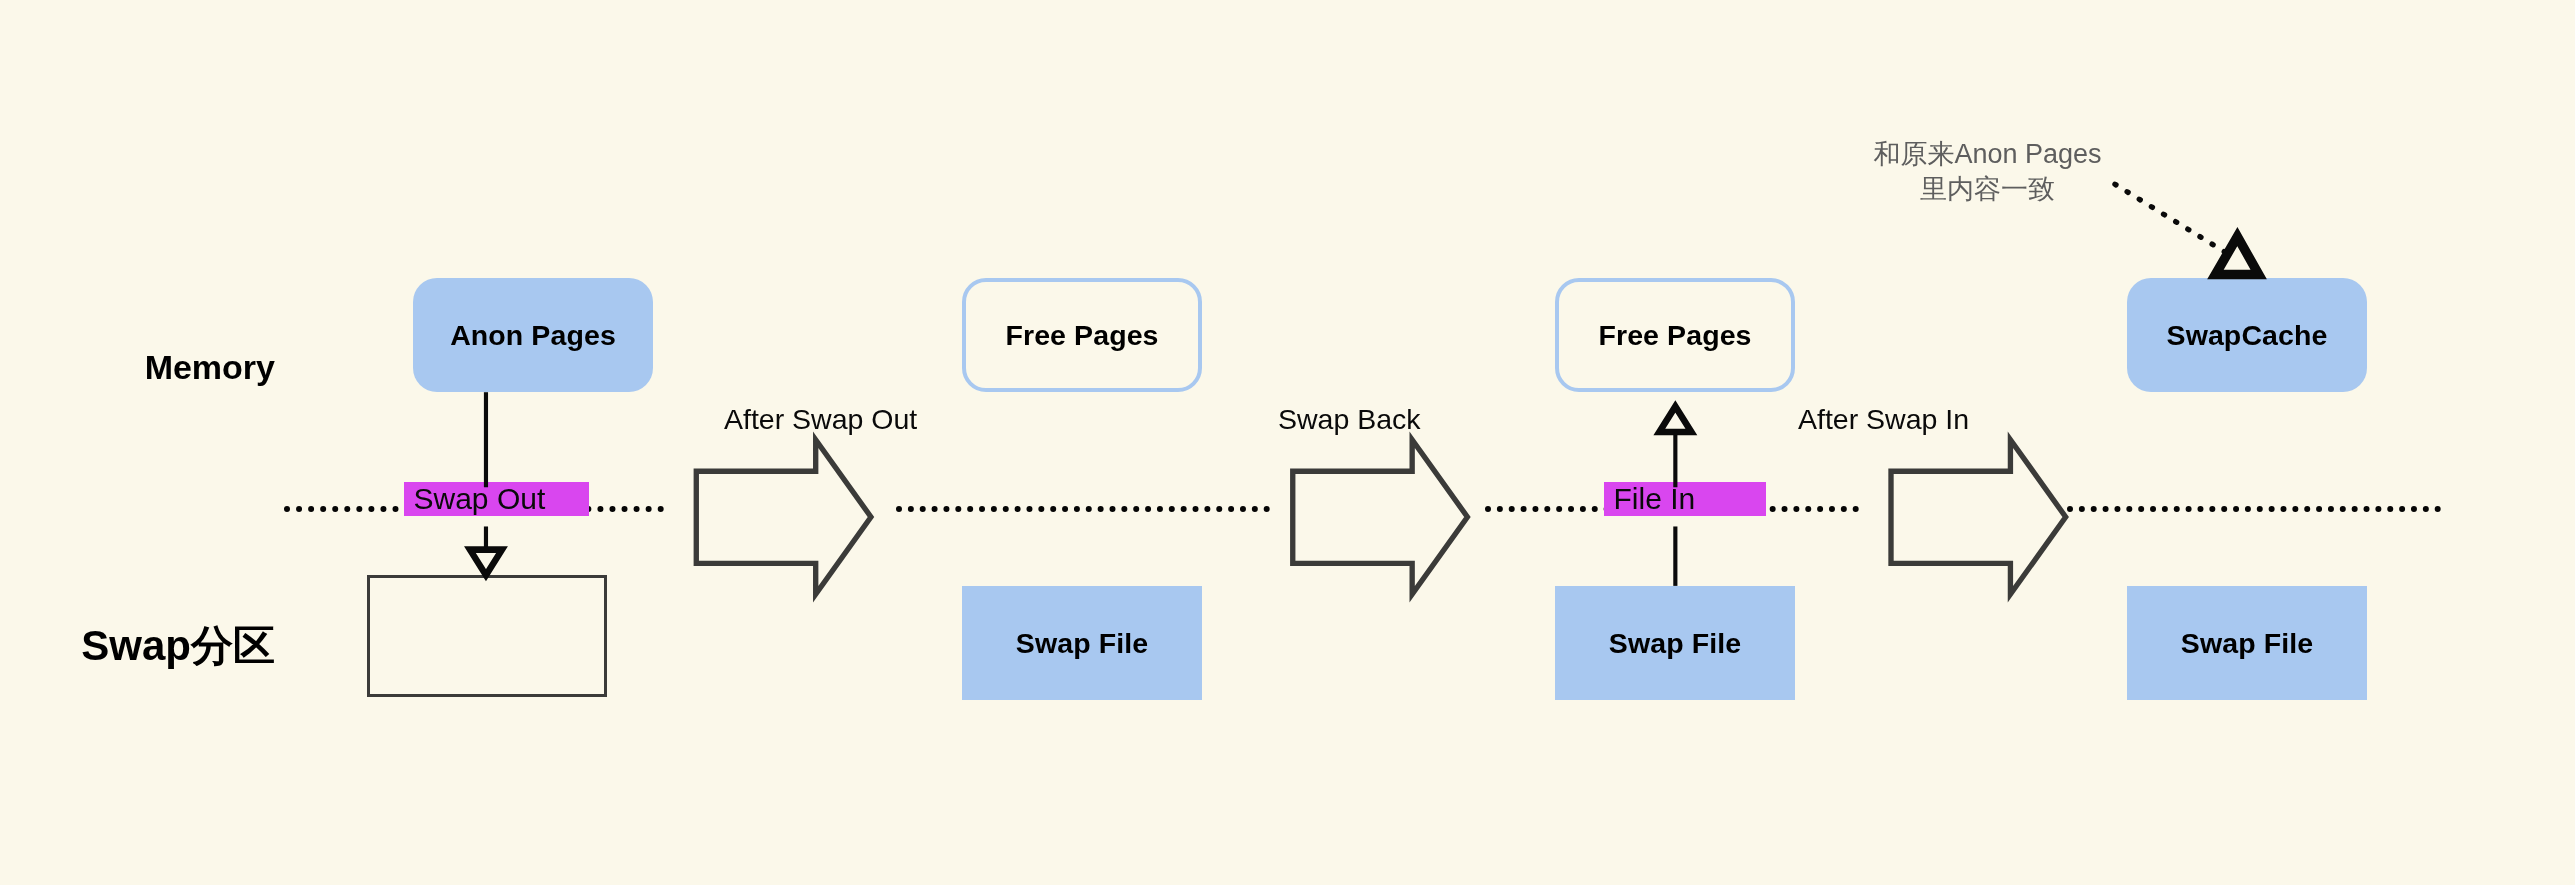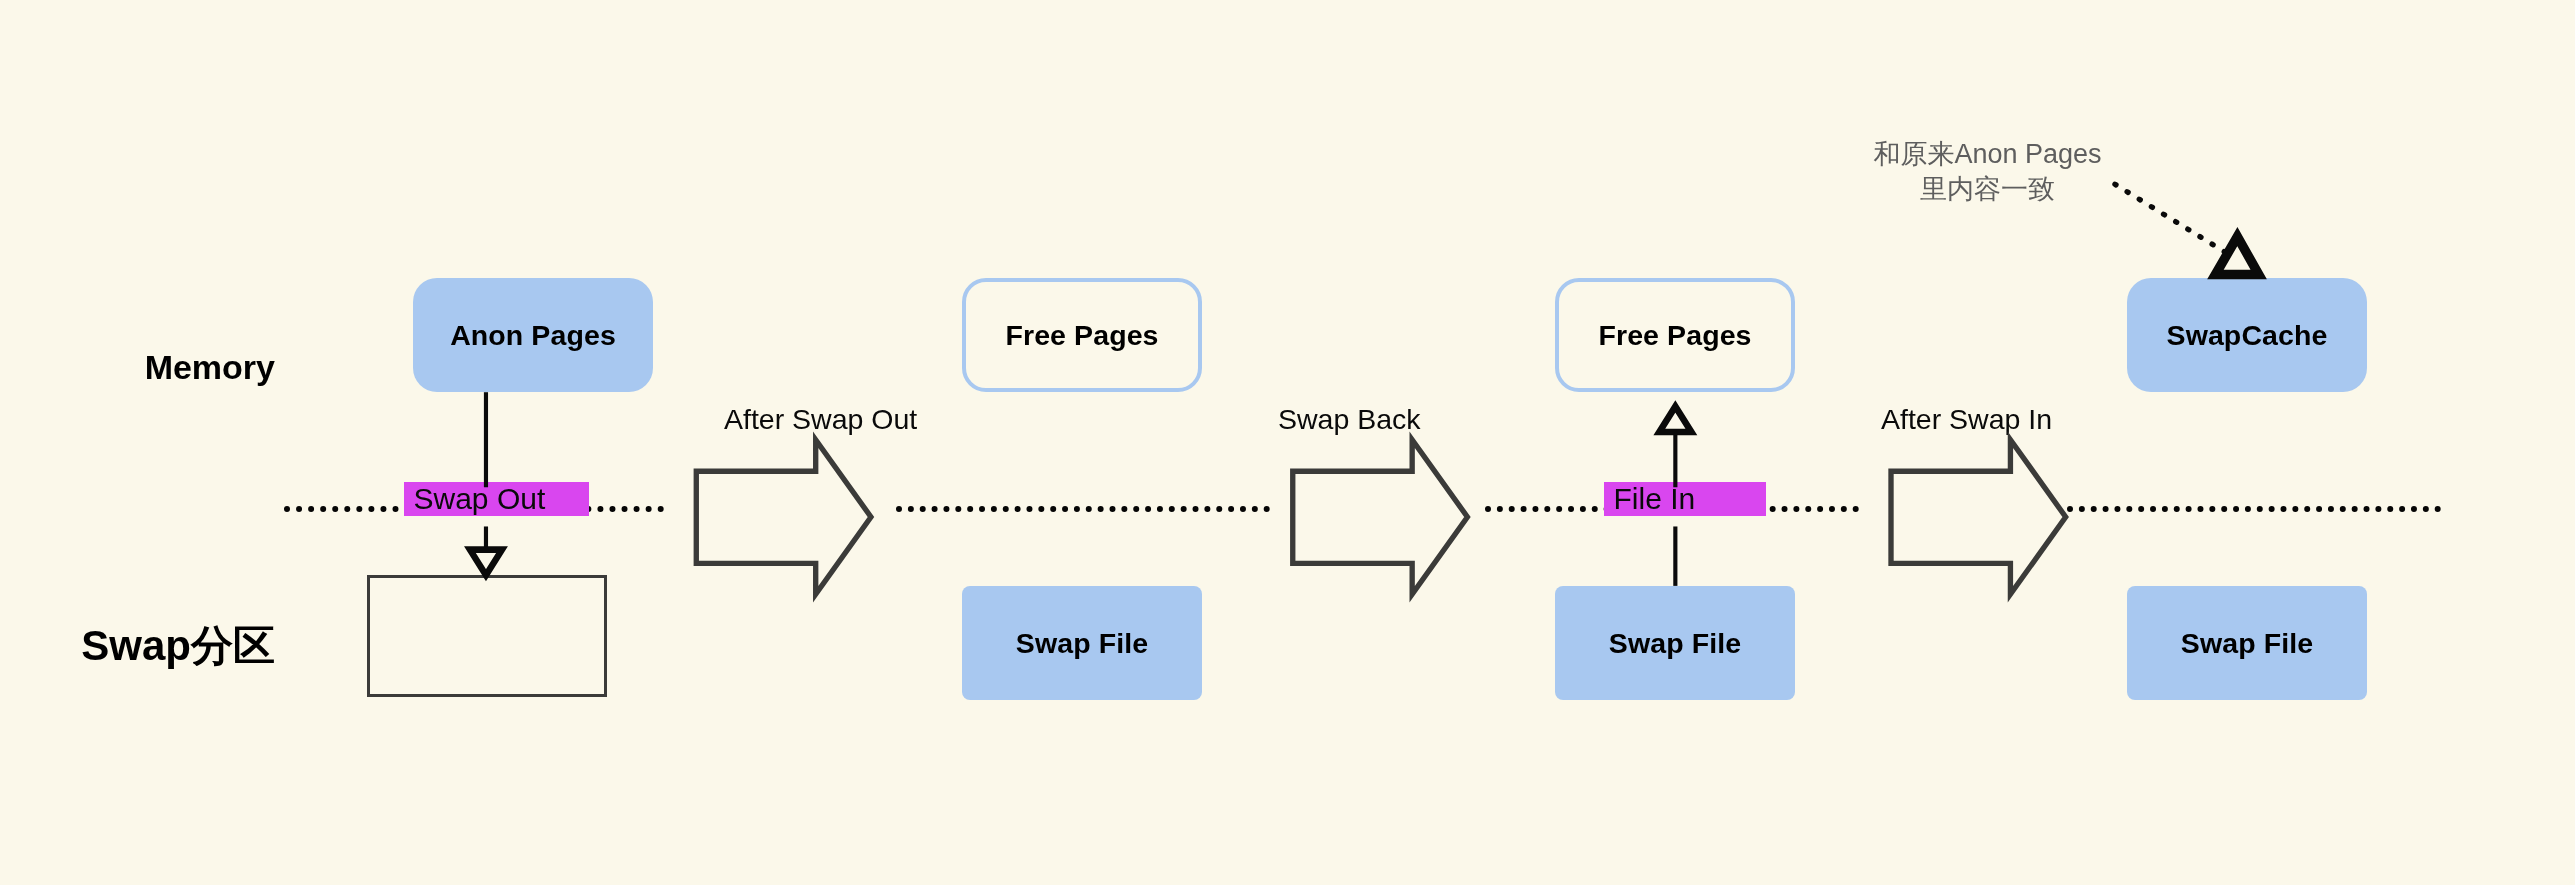--- a/index.html
+++ b/index.html
@@ -42,21 +42,21 @@
   }
   .node.filled {
     background: #a8c8f0;
     border: none;
   }
   .node.outlined {
     background: transparent;
     border: 4.2px solid #a8c8f0;
   }
   .node.rounded  { border-radius: 24px; }
-  .node.sharp    { border-radius: 8px; }
+  .node.sharp    { border-radius: 0; }
   .node.plain {
     background: transparent;
     border: 3.6px solid #3b3b39;
     border-radius: 0;
   }
 
   
   .sep {
     position: absolute;
     height: 0;
@@ -131,21 +131,21 @@
   <div class="node filled sharp" style="left:962px; top:586px; width:240px; height:114px;">Swap File</div>
 
   <div class="caption" style="left:1278px; top:403px;">Swap Back</div>
 
   <div class="node outlined rounded" style="left:1555px; top:278px; width:240px; height:114px;">Free Pages</div>
 
   <div class="node filled sharp" style="left:1555px; top:586px; width:240px; height:114px;">Swap File</div>
 
   <div class="sep-label" style="left:1604px; top:482px; width:143px;">File In</div>
 
-  <div class="caption" style="left:1881px; top:403px;">After Swap In</div>
+  <div class="caption" style="left:1798px; top:403px;">After Swap In</div>
 
   <div class="node filled rounded" style="left:2127px; top:278px; width:240px; height:114px;">SwapCache</div>
 
   <div class="node filled sharp" style="left:2127px; top:586px; width:240px; height:114px;">Swap File</div>
 
   <div id="note">和原来Anon Pages
 里内容一致</div>
 
   <svg class="ovl" viewBox="0 0 4336 1491">
 

